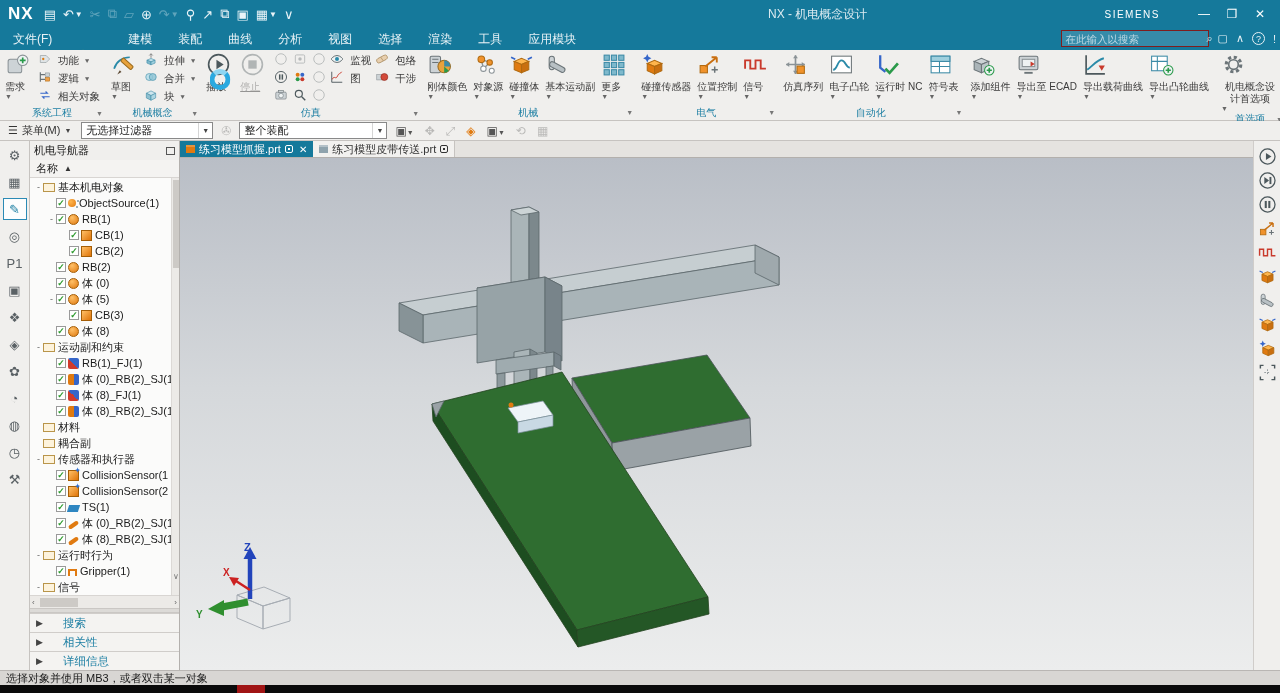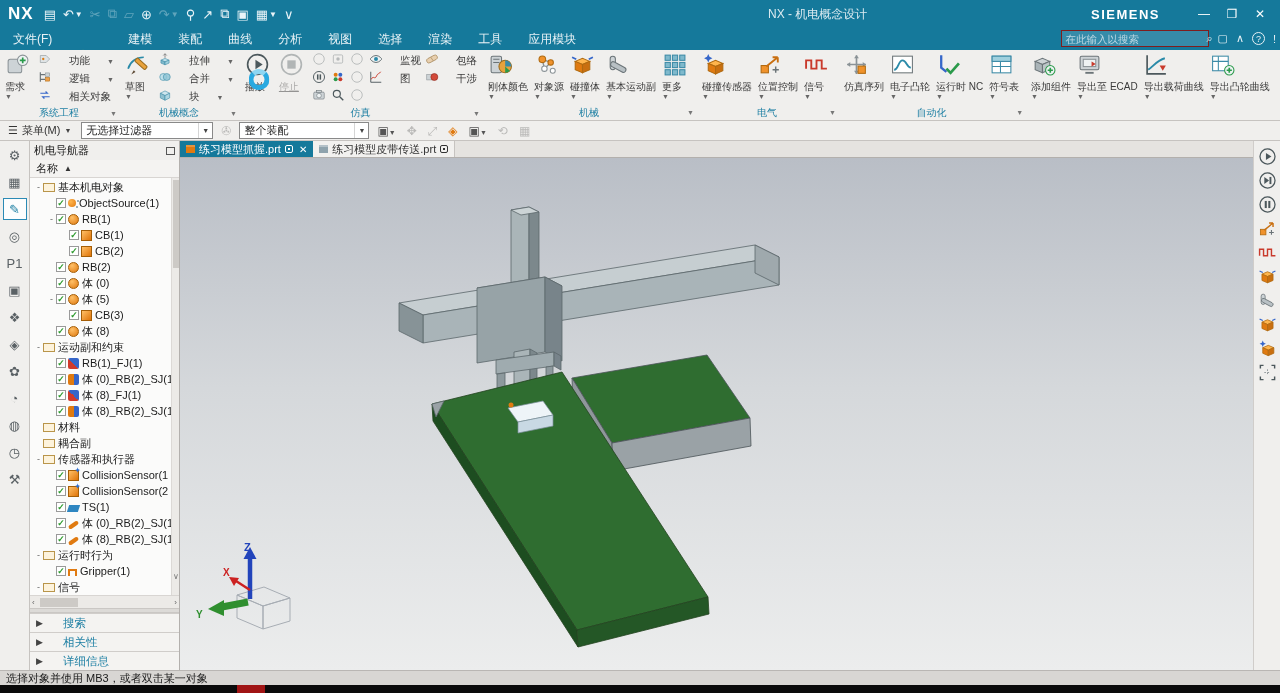--- a/index.html
+++ b/index.html
@@ -8,21 +8,21 @@
 
   
   .titlebar { position:absolute; left:0; top:0; width:1280px; height:28px; background:#15799b; display:flex; align-items:center; color:#fff; }
   .nx-logo { font-weight:bold; font-size:17px; letter-spacing:1px; padding:0 10px 0 8px; }
   .qicons { display:flex; align-items:center; gap:7px; }
   .qicon { font-size:13px; color:#eaf4f8; display:flex; align-items:center; cursor:default; }
   .qicon.faded { opacity:.35; }
   .qicon .caret { font-size:8px; margin-left:1px; }
   .tb-title { position:absolute; left:768px; top:6px; font-size:12px; color:#dcebf1; }
   .tb-right { position:absolute; right:6px; top:0; height:28px; display:flex; align-items:center; gap:4px; }
-  .siemens { font-weight:bold; font-size:13px; letter-spacing:1.5px; color:#fff; margin-right:26px; }
+  .siemens { font-weight:normal; font-size:10px; letter-spacing:1.5px; color:#fff; margin-right:26px; }
   .winbtn { width:28px; height:22px; display:flex; align-items:center; justify-content:center; font-size:12px; color:#fff; }
 
   
   .tabrow { position:absolute; left:0; top:28px; width:1280px; height:22px; background:#15799b; display:flex; align-items:stretch; color:#e8f2f6; }
   .rtab { padding:0 13px; font-size:12px; display:flex; align-items:center; position:relative; }
   .rtab.active { color:#f4c62e;margin-top:28px; }
   .rtab.active::after { content:""; position:absolute; left:6px; right:6px; bottom:1px; height:2px; background:#f4c62e; }
   .tabrow-right { position:absolute; right:4px; top:2px; display:flex; align-items:center; gap:8px; }
   .searchbox { width:148px; height:17px; background:rgba(255,255,255,.14); border:1px solid #7f1d1d; display:flex; align-items:center; }
   .searchbox input { flex:1; background:transparent; border:none; outline:none; font-size:10.5px; color:#e5f1f6; padding:0 3px; }
@@ -38,21 +38,21 @@
   .ritems { flex:1; display:flex; align-items:flex-start; padding:2px 2px 0 2px; }
   .rlabel { height:15px; font-size:10px; color:#1d7fa3; display:flex; align-items:center; justify-content:center; position:relative; padding:0 10px; white-space:nowrap; }
   .rlabel .caret { position:absolute; right:1px; font-size:7px; color:#777; }
   .rbig { position:relative; display:flex; flex-direction:column; align-items:flex-start; min-width:34px; padding:0 3px; }
   .rbig svg { width:25px; height:25px; }
   .rbig .blabel { font-size:10px; color:#3a3a3a; white-space:nowrap; line-height:12px; text-align:center; }
   .rbig .caret { font-size:7px; color:#666; line-height:7px; }
   .rbig.disabled { opacity:.38;text-decoration:underline; }
   .rbig.wrap .blabel { white-space:normal; width:58px; }
   .rcol { display:flex; flex-direction:column; justify-content:flex-start; }
-  .rsmall { display:flex; align-items:center; height:18px; gap:17px; padding:0 2px; }
+  .rsmall { display:flex; align-items:center; height:18px; gap:6px; padding:0 2px;font-family:Liberation Mono, monospace; }
   .rsmall svg { width:14px; height:14px; }
   .rsmall .slabel { font-size:10.5px; color:#3a3a3a; white-space:nowrap; }
   .rsmall .caret { font-size:7px; color:#666; }
   .rgrid { display:grid; grid-template-columns:repeat(3,19px); grid-auto-rows:18px; justify-items:center; align-items:center; }
   .rgrid svg { width:14px; height:14px; }
   .rgrid .faded { opacity:.35; }
   .spinner { position:absolute; left:50%; bottom:3px; transform:translateX(-50%); width:21px; height:21px; border-radius:50%; border:5px solid #2aa9e0; border-top-color:#8ed6f2; }
 
   
   .toolbar { position:absolute; left:0; top:121px; width:1280px; height:20px; background:#f0efed; border-bottom:1px solid #c6c3c0; display:flex; align-items:center; gap:6px; padding:0 4px; font-size:11px; color:#333; }
@@ -709,21 +709,21 @@
     <div class="menu-btn">
       <span>☰</span>
       <span>菜单(M)</span>
       <span style="font-size:7px;color:#444">▼</span>
     </div>
     <div class="combo" style="width:132px">
       <span class="cval" style="flex:1">无选择过滤器</span>
       <span class="cdrop">▼</span>
     </div>
     <span class="tb-ico faded">✇</span>
-    <div class="combo" style="width:130px">
+    <div class="combo" style="width:148px">
       <span class="cval" style="flex:1">整个装配</span>
       <span class="cdrop">▼</span>
     </div>
     <div id="tbicons" style="display:flex;gap:7px;align-items:center">
         <span class="tb-ico">▣<span style="font-size: 7px;">▼</span></span>
         <span class="tb-ico faded">✥</span>
         <span class="tb-ico faded">⤢</span>
         <span class="tb-ico orange">◈</span>
         <span class="tb-ico">▣<span style="font-size: 7px;">▼</span></span>
         <span class="tb-ico faded">⟲</span>

